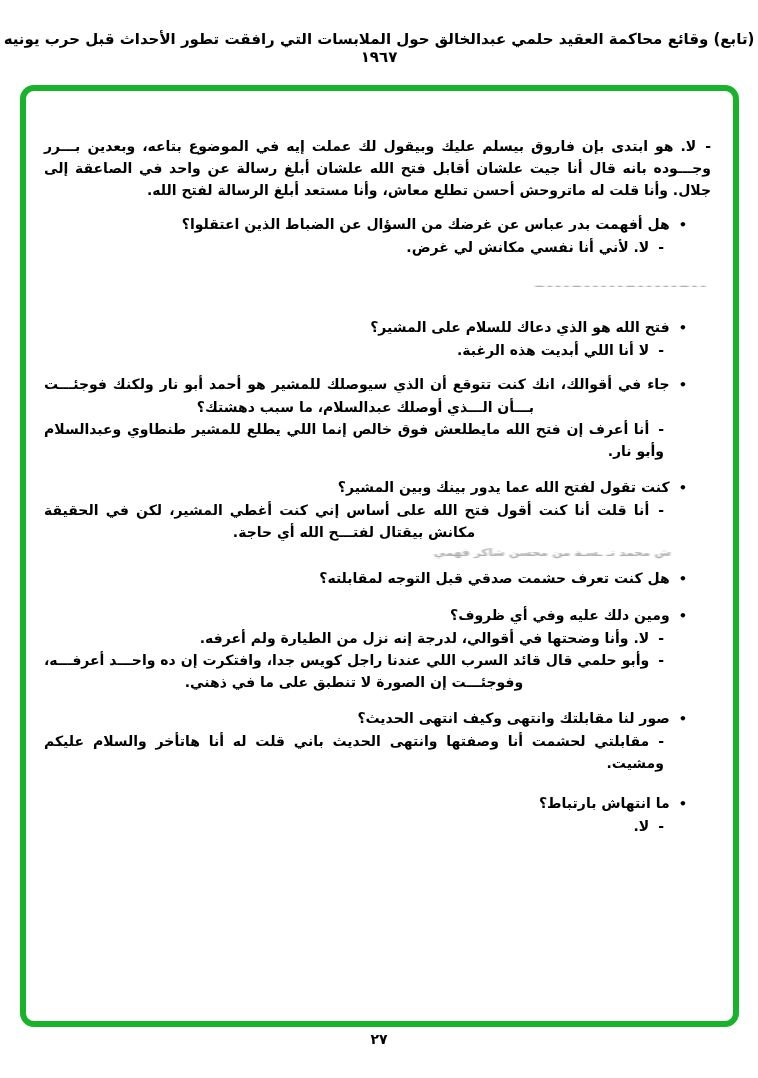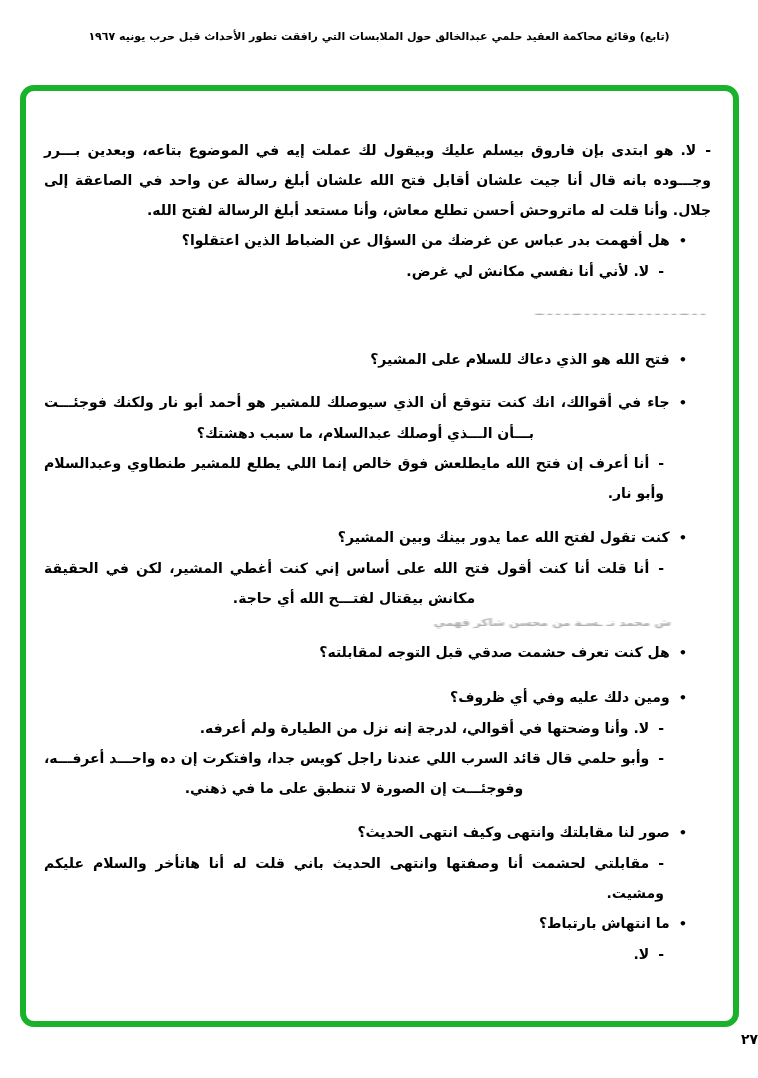--- a/index.html
+++ b/index.html
@@ -6,42 +6,42 @@
   body{
     position:relative;
     width:758px;height:1078px;
     font-family:"DejaVu Sans","Liberation Sans",sans-serif;
     color:#000;
     overflow:hidden;
   }
   .page-header{
     position:absolute;top:30px;right:0;left:0;
     text-align:center;
-    font-size:11px;font-weight:700;
+    font-size:15px;font-weight:700;
     letter-spacing:0;
   }
   .frame{
     position:absolute;top:85px;right:19px;
     width:719px;height:942px;
     box-sizing:border-box;
     border:6px solid #18b22b;
     border-radius:14px;
     padding:44px 20px 18px 18px;
     overflow:hidden;
   }
   .frame::after{
     content:"";
     position:absolute;
     left:8px;right:38px;bottom:-5px;
     height:5px;background:#18b22b;
     border-radius:2px;
   }
   .item{
     font-size:14px;font-weight:700;
-    line-height:30px;
+    line-height:22px;
     text-align:justify;
     text-align-last:right;
   }
   .item.para{padding-right:2px;}
   .item.q{padding-right:26px;}
   .item.a{padding-right:49px;}
   .item.center-last{text-align-last:center;}
   .marker{display:inline;margin-left:9px;}
   .marker.bullet{font-size:13px;}
   .smudge{
@@ -50,45 +50,49 @@
     color:#6b6b6b;
     opacity:.55;
     filter:blur(0.8px);
     text-align:right;
     transform:scaleY(.85);
   }
   .smudge.s1{padding-right:8px;}
   .smudge.s2{padding-right:42px;}
   .page-number{
     position:absolute;top:1031px;right:0;left:0;
+    text-align:center;
     font-size:14px;font-weight:700;
   }
 </style>
 </head>
 <body>
 
 <div class="page-header">(تابع) وقائع محاكمة العقيد حلمي عبدالخالق حول الملابسات التي رافقت تطور الأحداث قبل حرب يونيه ١٩٦٧</div>
 
 <div class="frame">
 
   <div class="item para">
     <span class="marker">-</span><span class="txt">لا. هو ابتدى بإن فاروق بيسلم عليك وبيقول لك عملت إيه في الموضوع بتاعه، وبعدين بـــرر وجـــوده بانه قال أنا جيت علشان أقابل فتح الله علشان أبلغ رسالة عن واحد في الصاعقة إلى جلال. وأنا قلت له ماتروحش أحسن تطلع معاش، وأنا مستعد أبلغ الرسالة لفتح الله.</span>
   </div>
 
-  <div class="item q" style="margin-top:0">
+  <div class="item q" style="margin-top:12px">
     <span class="marker bullet">•</span><span class="txt">هل أفهمت بدر عباس عن غرضك من السؤال عن الضباط الذين اعتقلوا؟</span>
   </div>
   <div class="item a">
     <span class="marker">-</span><span class="txt">لا. لأني أنا نفسي مكانش لي غرض.</span>
   </div>
 
   <div class="smudge s1" style="margin-top:16px">ـ ـ ــ ـ ـ ـ ـ ـ ــ ـ ـ ـ ـ ـ ــ ـ ـ ـ ــ</div>
 
   <div class="item q" style="margin-top:22px">
     <span class="marker bullet">•</span><span class="txt">فتح الله هو الذي دعاك للسلام على المشير؟</span>
+  </div>
+  <div class="item a">
+    <span class="marker">-</span><span class="txt">لا أنا اللي أبديت هذه الرغبة.</span>
   </div>
 
   <div class="item q center-last" style="margin-top:12px">
     <span class="marker bullet">•</span><span class="txt">جاء في أقوالك، انك كنت تتوقع أن الذي سيوصلك للمشير هو أحمد أبو نار ولكنك فوجئـــت بـــأن الـــذي أوصلك عبدالسلام، ما سبب دهشتك؟</span>
   </div>
   <div class="item a">
     <span class="marker">-</span><span class="txt">أنا أعرف إن فتح الله مايطلعش فوق خالص إنما اللي يطلع للمشير طنطاوي وعبدالسلام وأبو نار.</span>
   </div>
 
   <div class="item q" style="margin-top:14px">
@@ -114,21 +118,21 @@
     <span class="marker">-</span><span class="txt">وأبو حلمي قال قائد السرب اللي عندنا راجل كويس جدا، وافتكرت إن ده واحـــد أعرفـــه، وفوجئـــت إن الصورة لا تنطبق على ما في ذهني.</span>
   </div>
 
   <div class="item q" style="margin-top:14px">
     <span class="marker bullet">•</span><span class="txt">صور لنا مقابلتك وانتهى وكيف انتهى الحديث؟</span>
   </div>
   <div class="item a">
     <span class="marker">-</span><span class="txt">مقابلتي لحشمت أنا وصفتها وانتهى الحديث باني قلت له أنا هاتأخر والسلام عليكم ومشيت.</span>
   </div>
 
-  <div class="item q" style="">
+  <div class="item q" style="margin-top:18px">
     <span class="marker bullet">•</span><span class="txt">ما انتهاش بارتباط؟</span>
   </div>
   <div class="item a">
     <span class="marker">-</span><span class="txt">لا.</span>
   </div>
 
 </div>
 
 <div class="page-number">٢٧</div>
 

